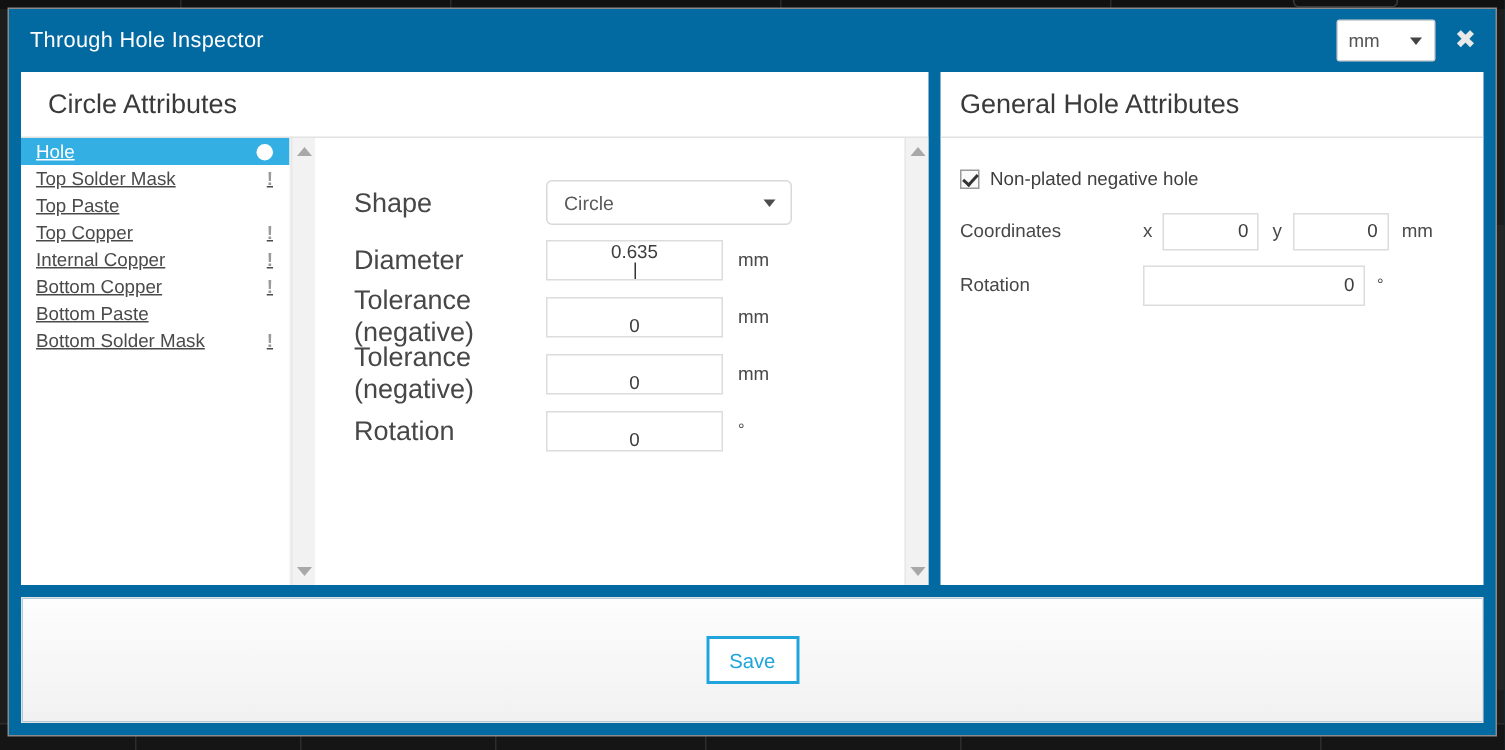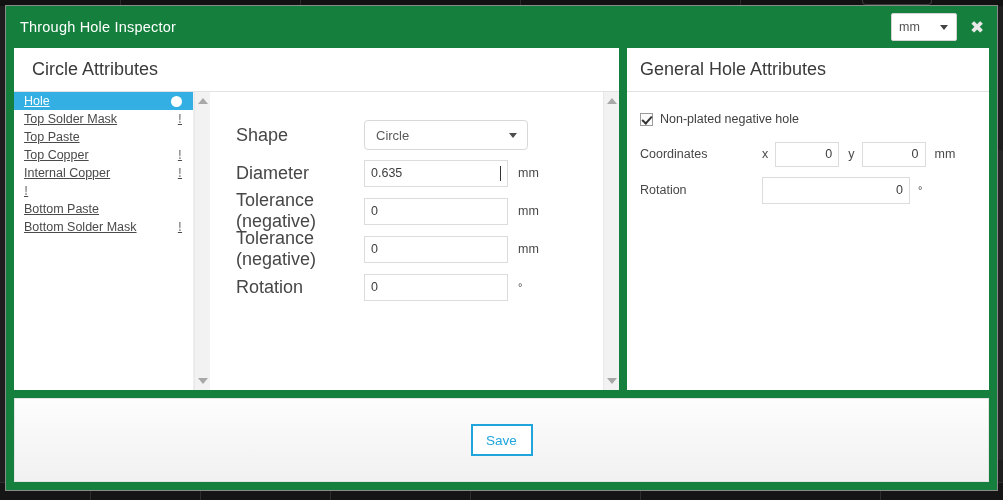--- a/index.html
+++ b/index.html
@@ -42,21 +42,21 @@
   #backdrop .bg-topbtn {
     position: absolute; top: 0; left: 862px; width: 70px; height: 5px;
     border: 1px solid #3a3a3a; border-top: none; border-radius: 0 0 4px 4px;
   }
 
   
   #window {
     position: absolute;
     left: 6px; top: 6px;
     width: 991px; height: 484px;
-    background: #15803d;
+    background: #0369a1;
     box-shadow: 0 0 0 1px #8a8a8a;
   }
   #titlebar {
     position: relative;
     height: 42px;
     display: flex; align-items: center;
   }
   #title-text {
     margin-left: 14px;
     color: #ffffff;
@@ -209,29 +209,30 @@
     cursor: pointer;
   }
   .fselect .caret {
     position: absolute; right: 10px; top: 50%;
     width: 0; height: 0; margin-top: -2px;
     border-left: 4.5px solid transparent;
     border-right: 4.5px solid transparent;
     border-top: 5px solid #4d4d4d;
   }
   .finput {
-    width: 144px; height: 27px;
+    width: 118px; height: 27px;
     border: 1px solid #dcdcdc;
     background: #fff;
     font-size: 12.5px; color: #3d3d3d;
     text-align: right;
     padding: 0 6px;
-    display: flex; align-items: center; justify-content: space-between;
+    display: flex; align-items: center; justify-content: flex-end;
     position: relative;
     cursor: text;
+    flex-direction: column;
   }
   .finput.focused .caret-bar {
     display: inline-block;
     width: 1px; height: 15px;
     background: #333;
     margin-left: 1px;
   }
   .caret-bar { display: none; }
   .funit {
     font-size: 12.5px; color: #4a4a4a;
@@ -369,20 +370,21 @@
                 <span class="layer-label">Top Copper</span>
                 <span class="bang">!</span>
               </div>
 
               <div class="layer-item">
                 <span class="layer-label">Internal Copper</span>
                 <span class="bang">!</span>
               </div>
 
               <div class="layer-item">
+                <span class="layer-label">Bottom Copper</span>
                 <span class="bang">!</span>
               </div>
 
               <div class="layer-item">
                 <span class="layer-label">Bottom Paste</span>
               </div>
 
               <div class="layer-item">
                 <span class="layer-label">Bottom Solder Mask</span>
                 <span class="bang">!</span>

